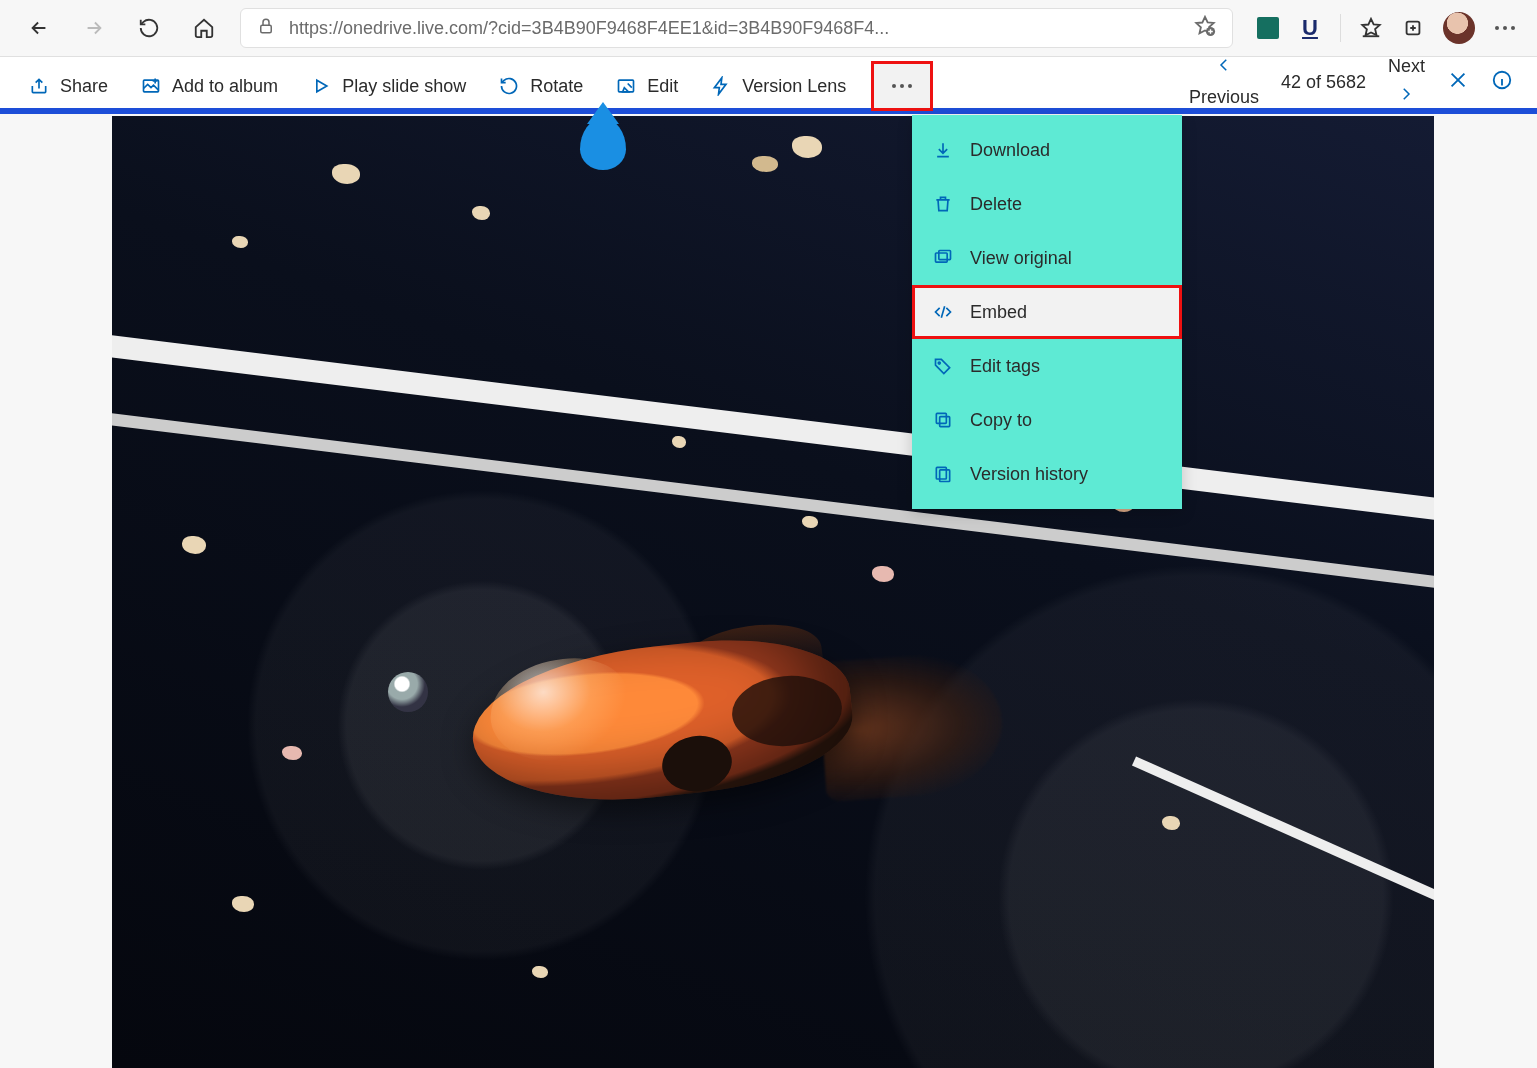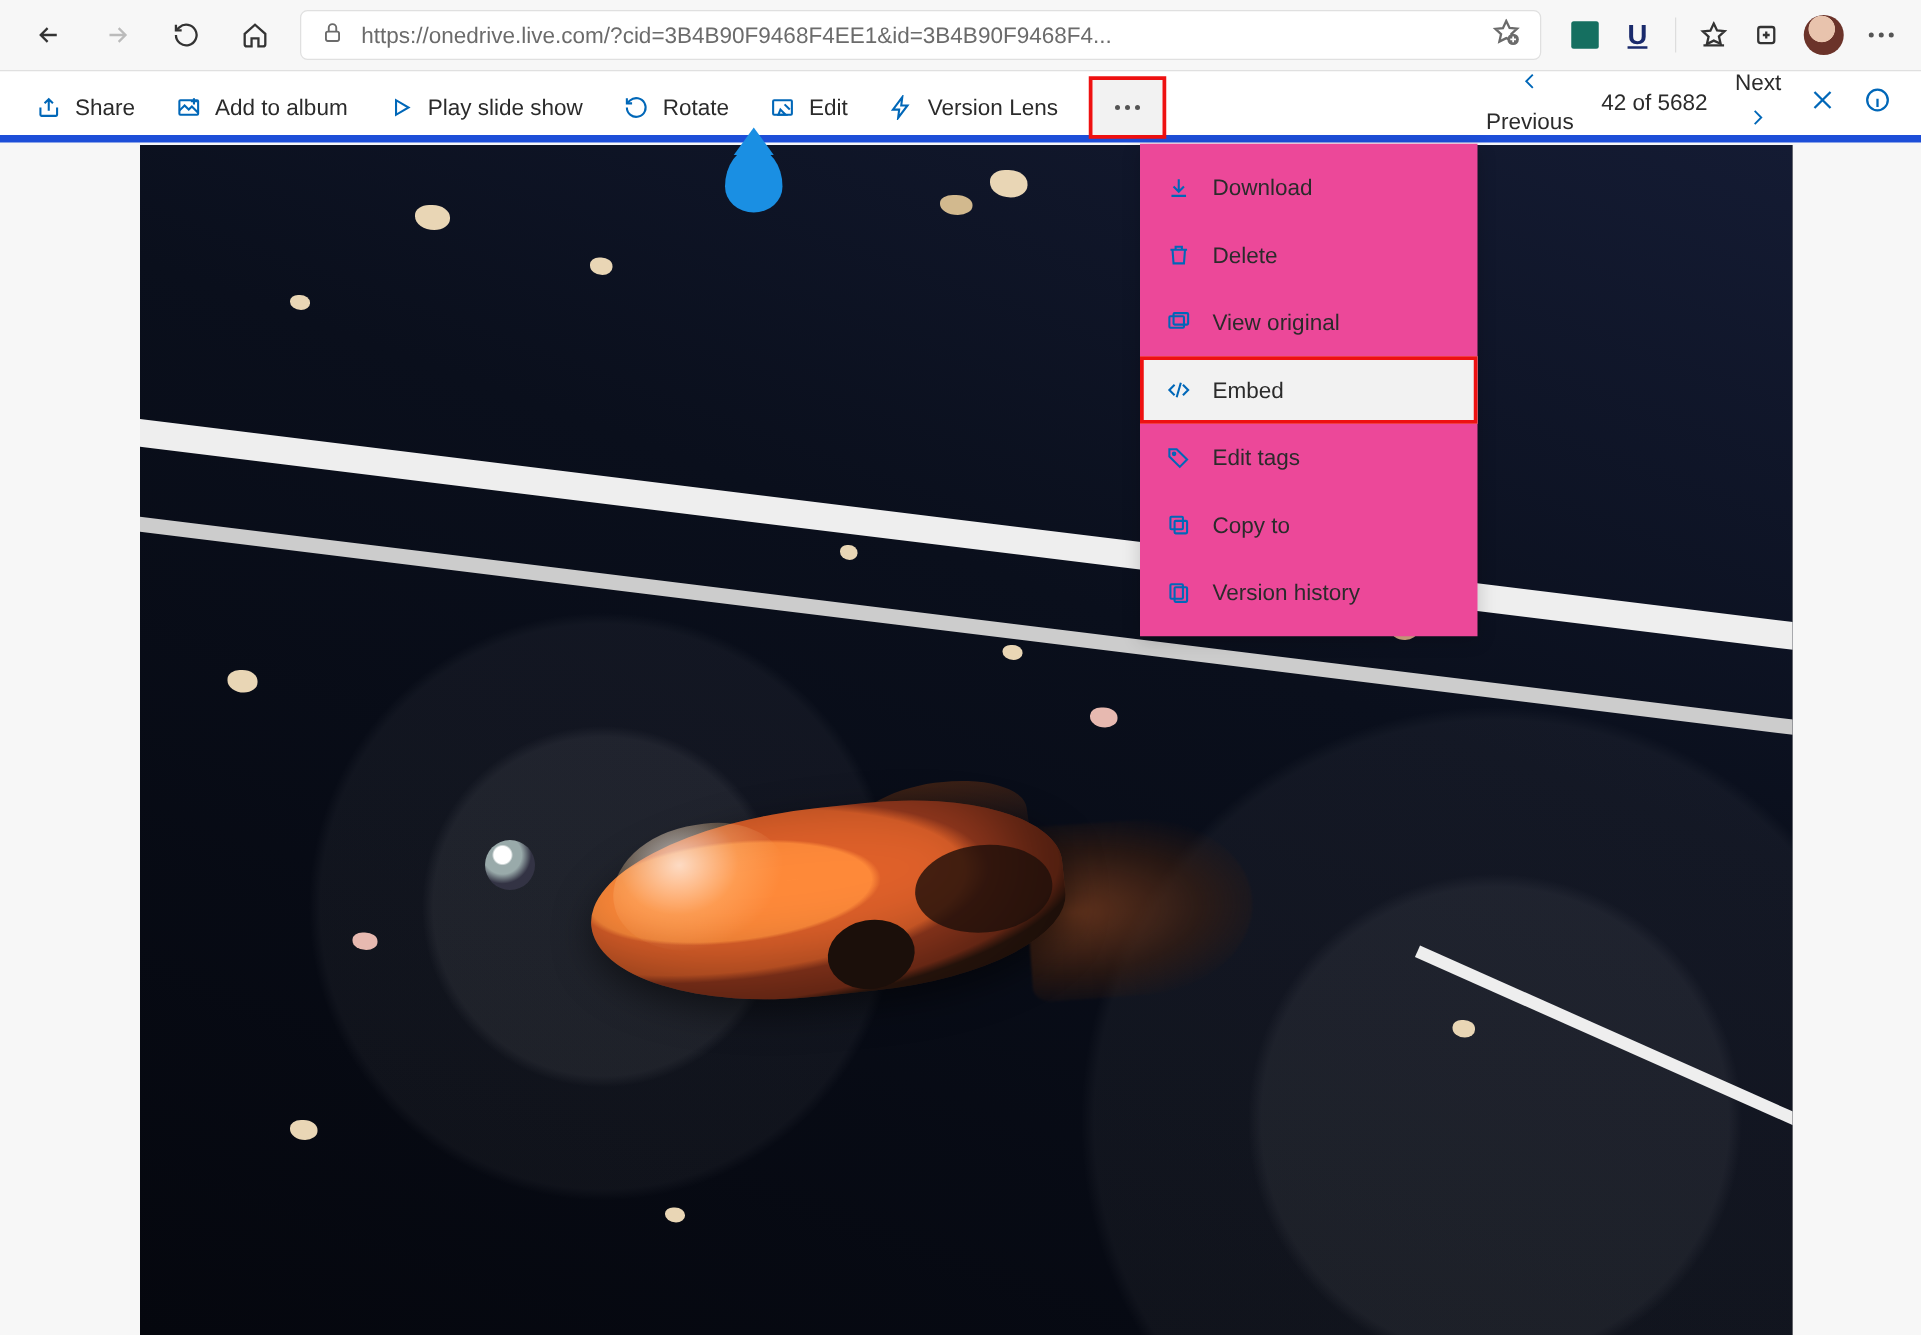--- a/index.html
+++ b/index.html
@@ -113,21 +113,21 @@
   .counter { color:#2b2b2b; font-size:18px; }
   .close-btn { color:#0067b8; }
   .info-btn { color:#0067b8; }
 
   
   .dropdown {
     position: absolute;
     top: 115px;
     left: 912px;
     width: 270px;
-    background: #ec4899;
+    background: #5eead4;
     box-shadow: 0 4px 14px rgba(0,0,0,0.18);
     padding: 8px 0;
   }
   .dropdown-item {
     display:flex;
     align-items:center;
     gap: 16px;
     padding: 0 20px;
     height: 54px;
     font-size: 18px;

